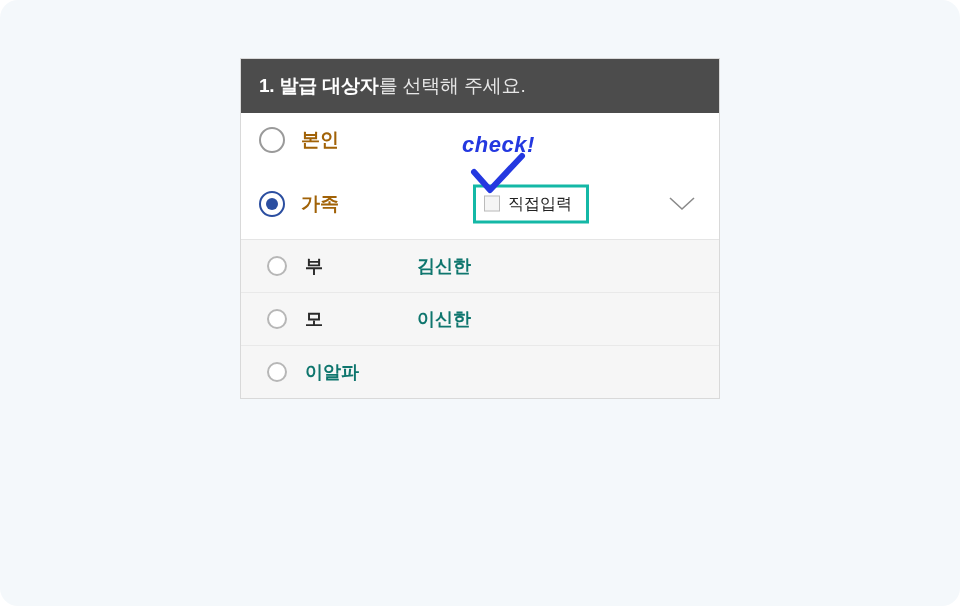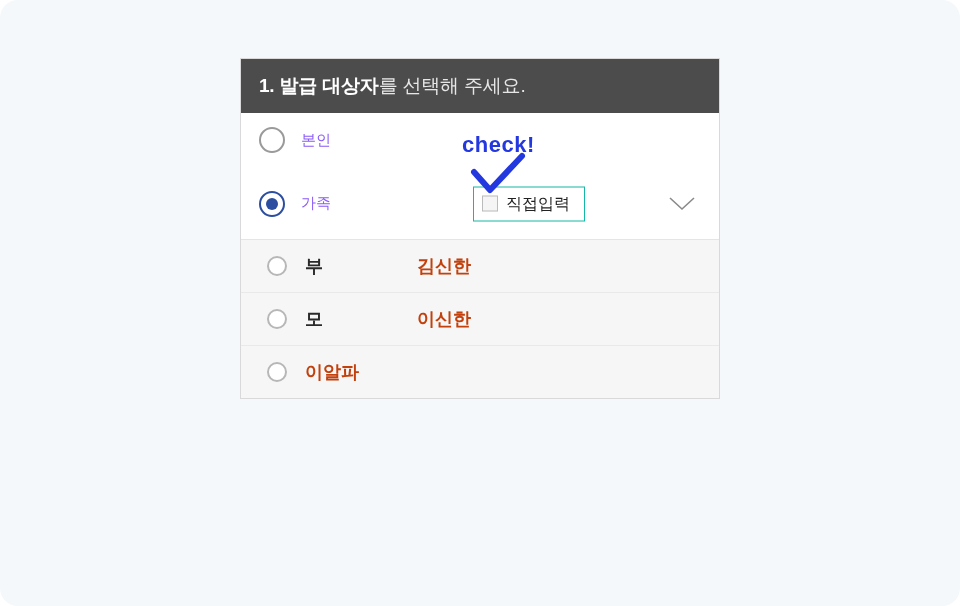--- a/index.html
+++ b/index.html
@@ -76,33 +76,33 @@
     }
     .radio-sm.selected { border-color: #2b4ea0; }
     .radio-sm.selected::after {
       content: "";
       width: 8px; height: 8px;
       border-radius: 50%;
       background: #2b4ea0;
     }
 
     .opt-text {
-      font-size: 15px;
-      font-weight: 400;
-      color: #8b5cf6;
+      font-size: 19px;
+      font-weight: 700;
+      color: #a16207;
     }
 
     .custom-input {
       position: absolute;
       left: 232px;
       top: 50%;
       transform: translateY(-50%);
       display: flex;
       align-items: center;
-      border: 1px solid #14b8a6;
+      border: 3px solid #14b8a6;
       padding: 6px 14px 6px 8px;
       background: #fff;
     }
     .custom-input .cb {
       width: 16px; height: 16px;
       border: 1px solid #bbb;
       background: #f5f5f5;
       margin-right: 8px;
     }
     .custom-input .cb-label {
@@ -131,40 +131,41 @@
     .family-row:first-child { border-top: none; }
     .rel {
       font-size: 18px;
       font-weight: 700;
       color: #2a2a2a;
       width: 112px;
     }
     .name {
       font-size: 18px;
       font-weight: 700;
-      color: #c2410c;
+      color: #0f766e;
     }
 
     .highlight-box {
       position: absolute;
       left: 16px;
       top: 4px;
       bottom: 4px;
       width: 124px;
       border: 4px solid #2438e0;
       border-radius: 8px;
       pointer-events: none;
     }
 
     .check-annot {
       position: absolute;
       left: 462px;
       top: 132px;
       pointer-events: none;
       text-align: center;
+      font-style: italic;
     }
     .check-annot .word {
       font-size: 22px;
       font-weight: 700;
       color: #2438e0;
       margin-bottom: -6px;
       letter-spacing: 0.5px;
     }
     .check-annot svg { display: block; margin: 0 auto; }
   </style>

